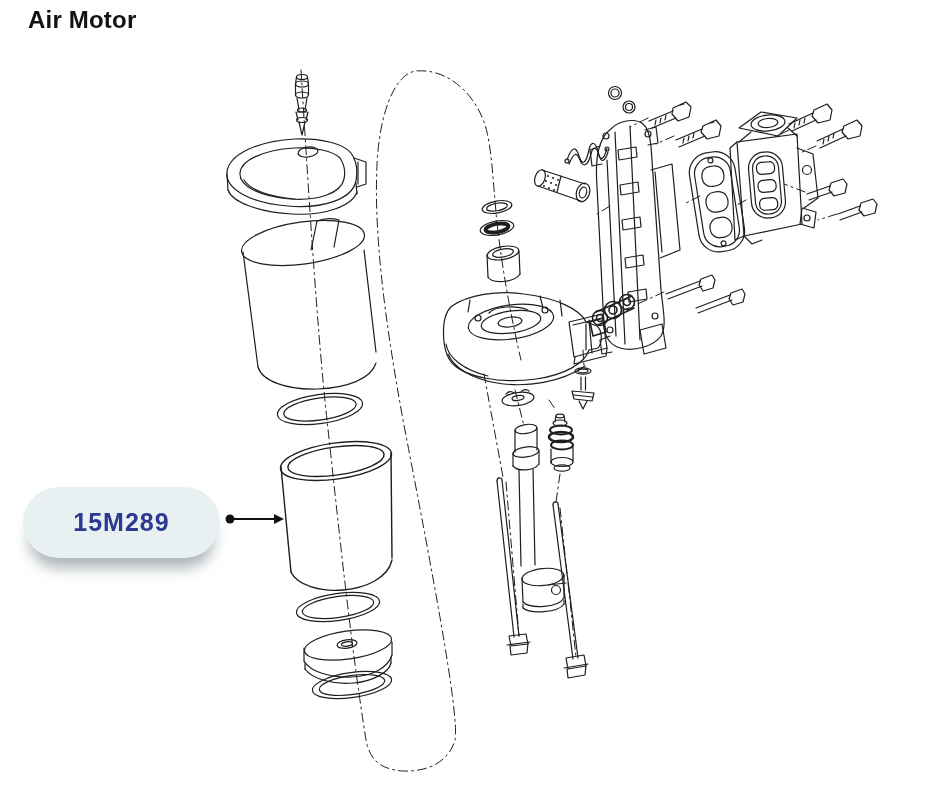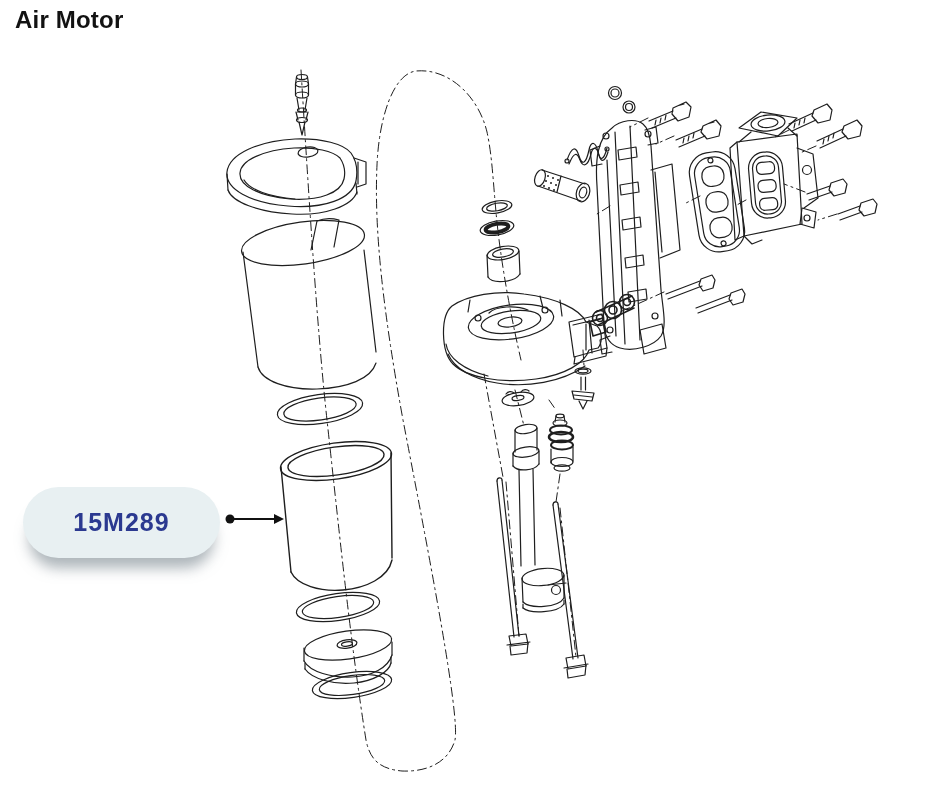--- a/index.html
+++ b/index.html
@@ -1,18 +1,18 @@
 <!DOCTYPE html>
 <html><head>
 <meta charset="utf-8">
 <style>
   html,body{margin:0;padding:0;background:#ffffff;}
   .stage{position:relative;width:940px;height:788px;background:#ffffff;overflow:hidden;
          font-family:"Liberation Sans",sans-serif;}
-  .page-title{position:absolute;left:15px;top:6px;font-size:24px;font-weight:700;
+  .page-title{position:absolute;left:28px;top:6px;font-size:24px;font-weight:700;
               letter-spacing:.2px;color:#121212;}
   .diagram-svg{position:absolute;left:0;top:0;}
   .callout{position:absolute;left:23px;top:487px;width:197px;height:71px;border-radius:36px;
            background:#e8f0f2;display:flex;flex-direction:column;align-items:center;
            justify-content:center;box-shadow:0 16px 14px -6px rgba(105,120,130,.55);}
   .callout .pn{font-size:25px;font-weight:700;letter-spacing:1px;color:#2b3990;line-height:1.0;}
   .callout .pname{display:inline-block;font-size:25px;font-weight:700;color:#76bc21;
                   transform:scaleX(.85);transform-origin:center;line-height:1.1;white-space:nowrap;}
 </style>
 </head>

